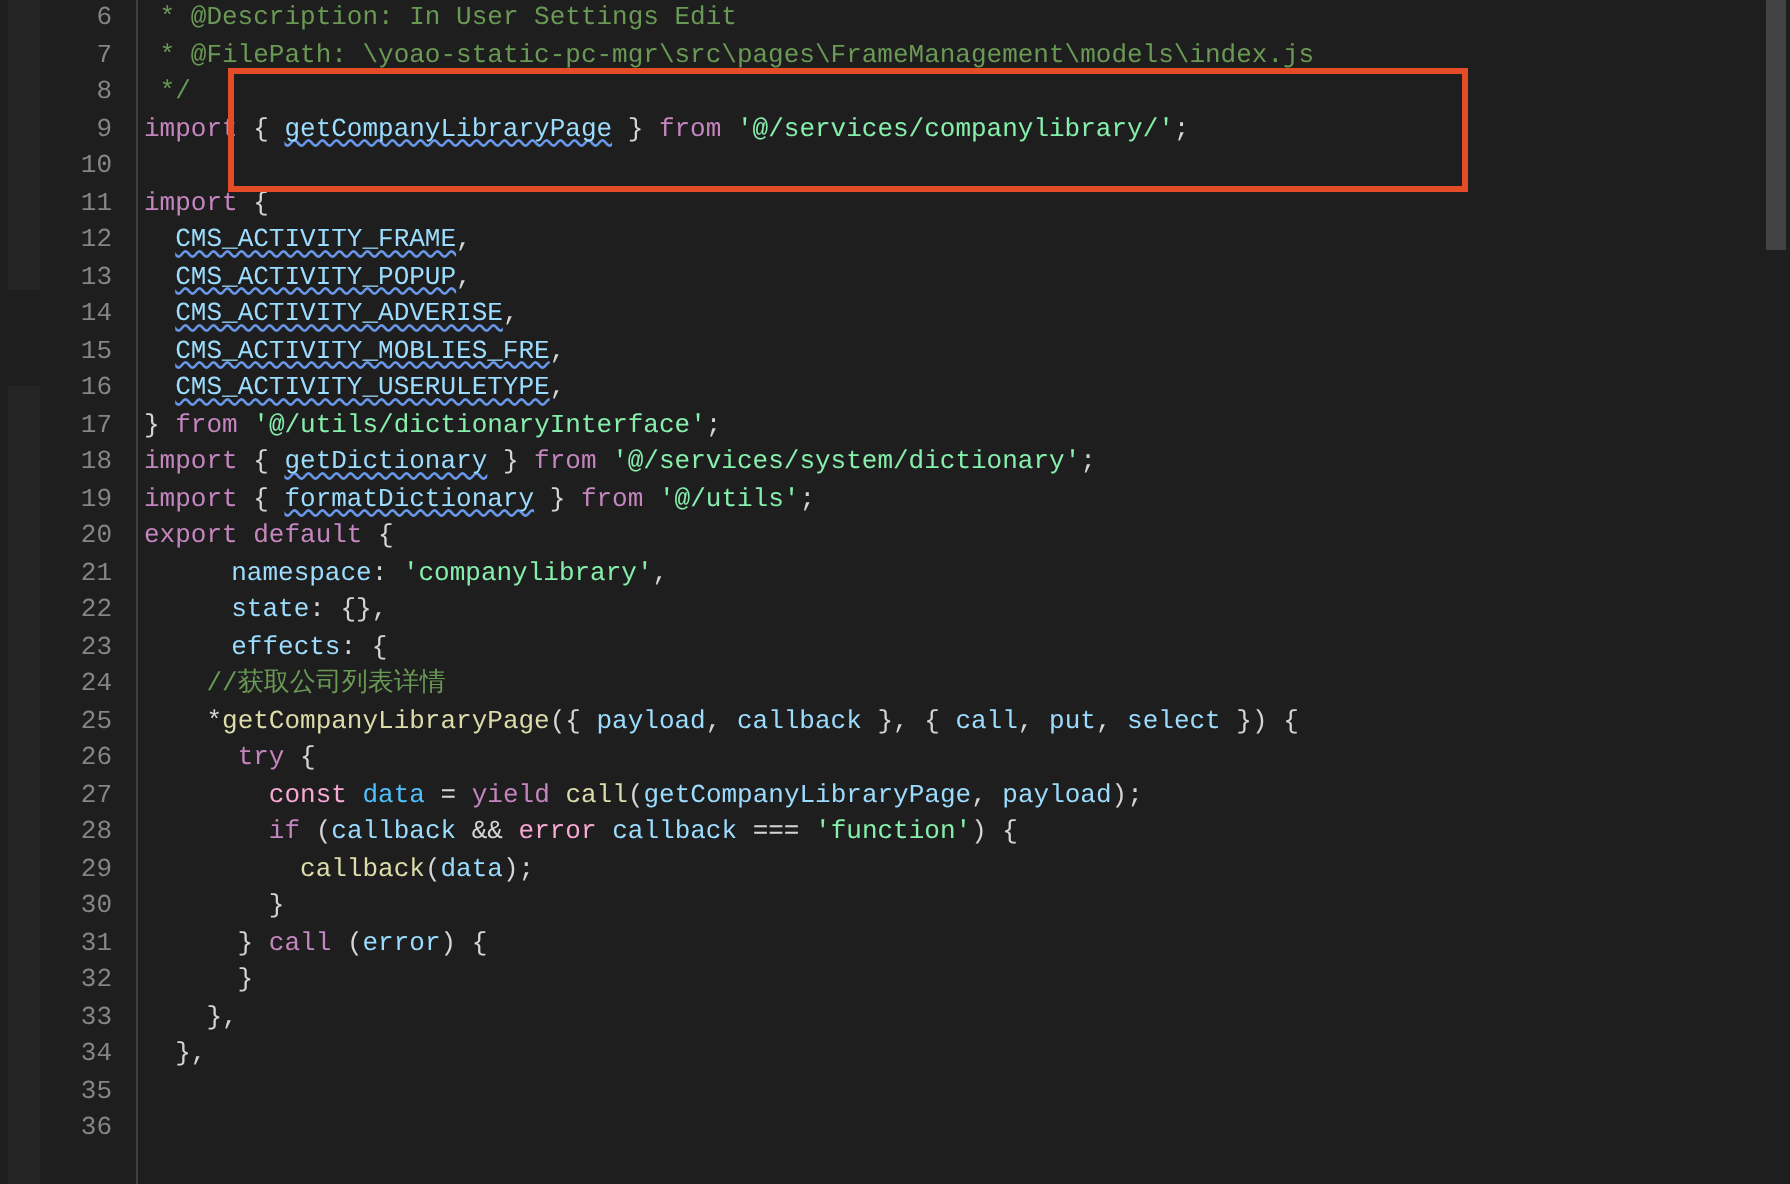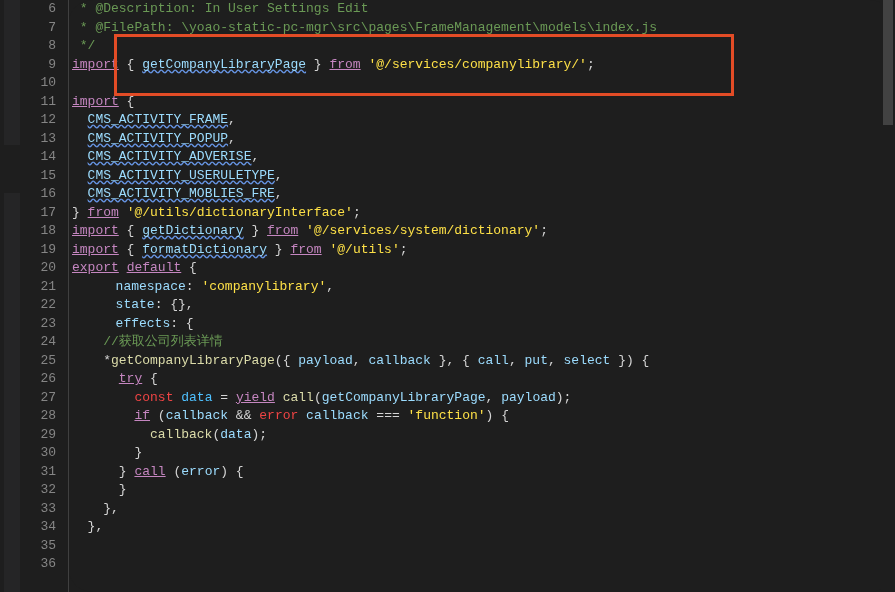--- a/index.html
+++ b/index.html
@@ -69,23 +69,23 @@
       position: absolute;
       border: 3px solid #e34c26;
       left: 46px;
       top: 34px;
       width: 620px;
       height: 62px;
       pointer-events: none;
       z-index: 10;
     }
     .c-comment { color: #6a9955; }
-    .c-keyword { color: #c586c0; text-decoration: underline; }
-    .c-keyword2 { color: #ef4444; }
-    .c-string { color: #fde047; }
+    .c-keyword { color: #c586c0; }
+    .c-keyword2 { color: #f9a8d4; }
+    .c-string { color: #86efac; }
     .c-func { color: #dcdcaa; }
     .c-var { color: #9cdcfe; }
     .c-const { color: #4fc1ff; }
     .c-punc { color: #d4d4d4; }
     .c-prop { color: #9cdcfe; margin-left: 28px; }
     .squiggle {
       text-decoration: underline wavy #6796e6;
       text-decoration-skip-ink: none;
     }
     .scrollbar-v {
@@ -148,22 +148,22 @@
     <div class="highlight-box"></div>
   <div class="code-line"><span class="c-comment"> * </span><span class="c-comment">@Description</span><span class="c-comment">: In User Settings Edit</span></div>
       <div class="code-line"><span class="c-comment"> * </span><span class="c-comment">@FilePath</span><span class="c-comment">: \yoao-static-pc-mgr\src\pages\FrameManagement\models\index.js</span></div>
       <div class="code-line"><span class="c-comment"> */</span></div>
       <div class="code-line"><span class="c-keyword">import</span><span class="c-punc"> { </span><span class="c-var squiggle">getCompanyLibraryPage</span><span class="c-punc"> } </span><span class="c-keyword">from</span><span> </span><span class="c-string">'@/services/companylibrary/'</span><span class="c-punc">;</span></div>
       <div class="code-line"></div>
       <div class="code-line"><span class="c-keyword">import</span><span class="c-punc"> {</span></div>
       <div class="code-line"><span>  </span><span class="c-var squiggle">CMS_ACTIVITY_FRAME</span><span class="c-punc">,</span></div>
       <div class="code-line"><span>  </span><span class="c-var squiggle">CMS_ACTIVITY_POPUP</span><span class="c-punc">,</span></div>
       <div class="code-line"><span>  </span><span class="c-var squiggle">CMS_ACTIVITY_ADVERISE</span><span class="c-punc">,</span></div>
+      <div class="code-line"><span>  </span><span class="c-var squiggle">CMS_ACTIVITY_MOBLIES_FRE</span><span class="c-punc">,</span></div>
       <div class="code-line"><span>  </span><span class="c-var squiggle">CMS_ACTIVITY_USERULETYPE</span><span class="c-punc">,</span></div>
-      <div class="code-line"><span>  </span><span class="c-var squiggle">CMS_ACTIVITY_MOBLIES_FRE</span><span class="c-punc">,</span></div>
       <div class="code-line"><span class="c-punc">} </span><span class="c-keyword">from</span><span> </span><span class="c-string">'@/utils/dictionaryInterface'</span><span class="c-punc">;</span></div>
       <div class="code-line"><span class="c-keyword">import</span><span class="c-punc"> { </span><span class="c-var squiggle">getDictionary</span><span class="c-punc"> } </span><span class="c-keyword">from</span><span> </span><span class="c-string">'@/services/system/dictionary'</span><span class="c-punc">;</span></div>
       <div class="code-line"><span class="c-keyword">import</span><span class="c-punc"> { </span><span class="c-var squiggle">formatDictionary</span><span class="c-punc"> } </span><span class="c-keyword">from</span><span> </span><span class="c-string">'@/utils'</span><span class="c-punc">;</span></div>
       <div class="code-line"><span class="c-keyword">export</span><span> </span><span class="c-keyword">default</span><span class="c-punc"> {</span></div>
       <div class="code-line"><span>  </span><span class="c-prop">namespace</span><span>: </span><span class="c-string">'companylibrary'</span><span class="c-punc">,</span></div>
       <div class="code-line"><span>  </span><span class="c-prop">state</span><span class="c-punc">: {},</span></div>
       <div class="code-line"><span>  </span><span class="c-prop">effects</span><span class="c-punc">: {</span></div>
       <div class="code-line"><span>    </span><span class="c-comment">//获取公司列表详情</span></div>
       <div class="code-line"><span class="c-punc">    *</span><span class="c-func">getCompanyLibraryPage</span><span class="c-punc">({ </span><span class="c-var">payload</span><span class="c-punc">, </span><span class="c-var">callback</span><span class="c-punc"> }, { </span><span class="c-var">call</span><span class="c-punc">, </span><span class="c-var">put</span><span class="c-punc">, </span><span class="c-var">select</span><span class="c-punc"> }) {</span></div>
       <div class="code-line"><span>      </span><span class="c-keyword">try</span><span class="c-punc"> {</span></div>

